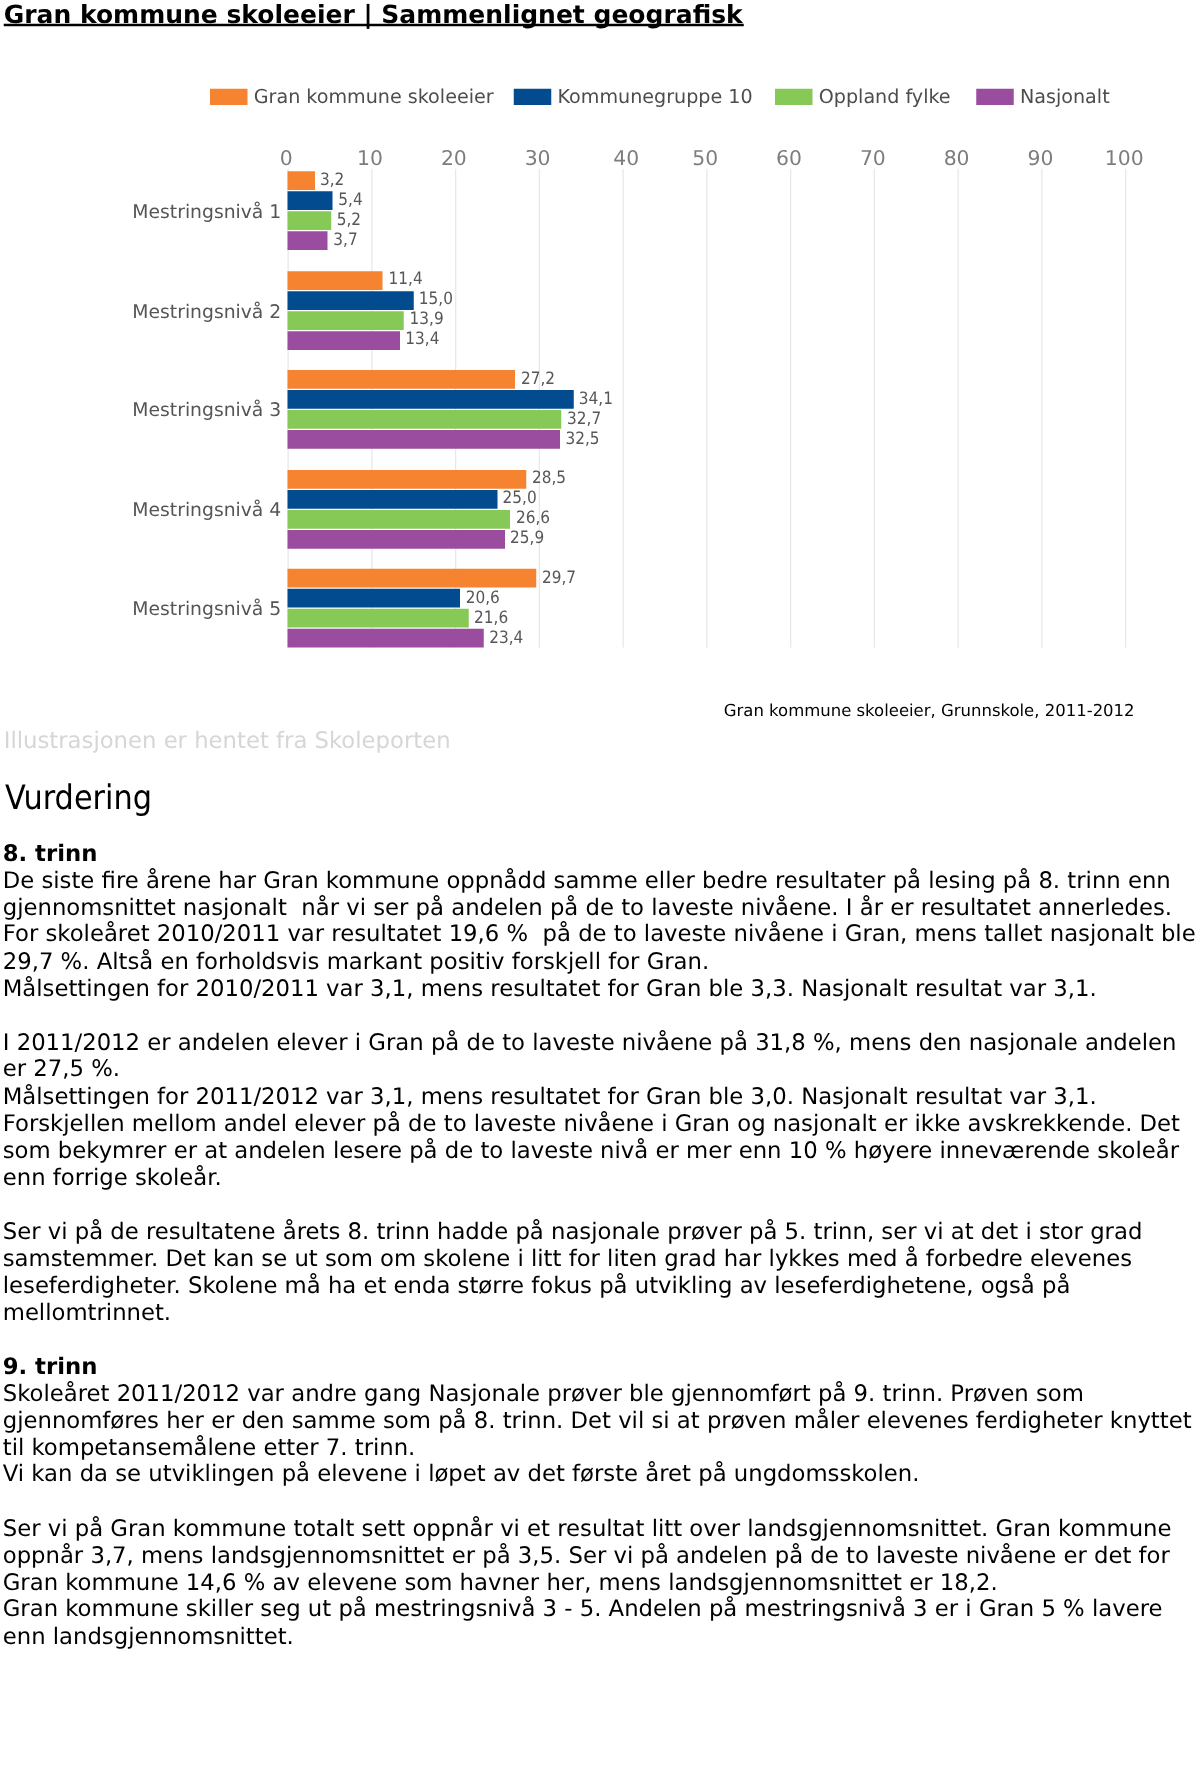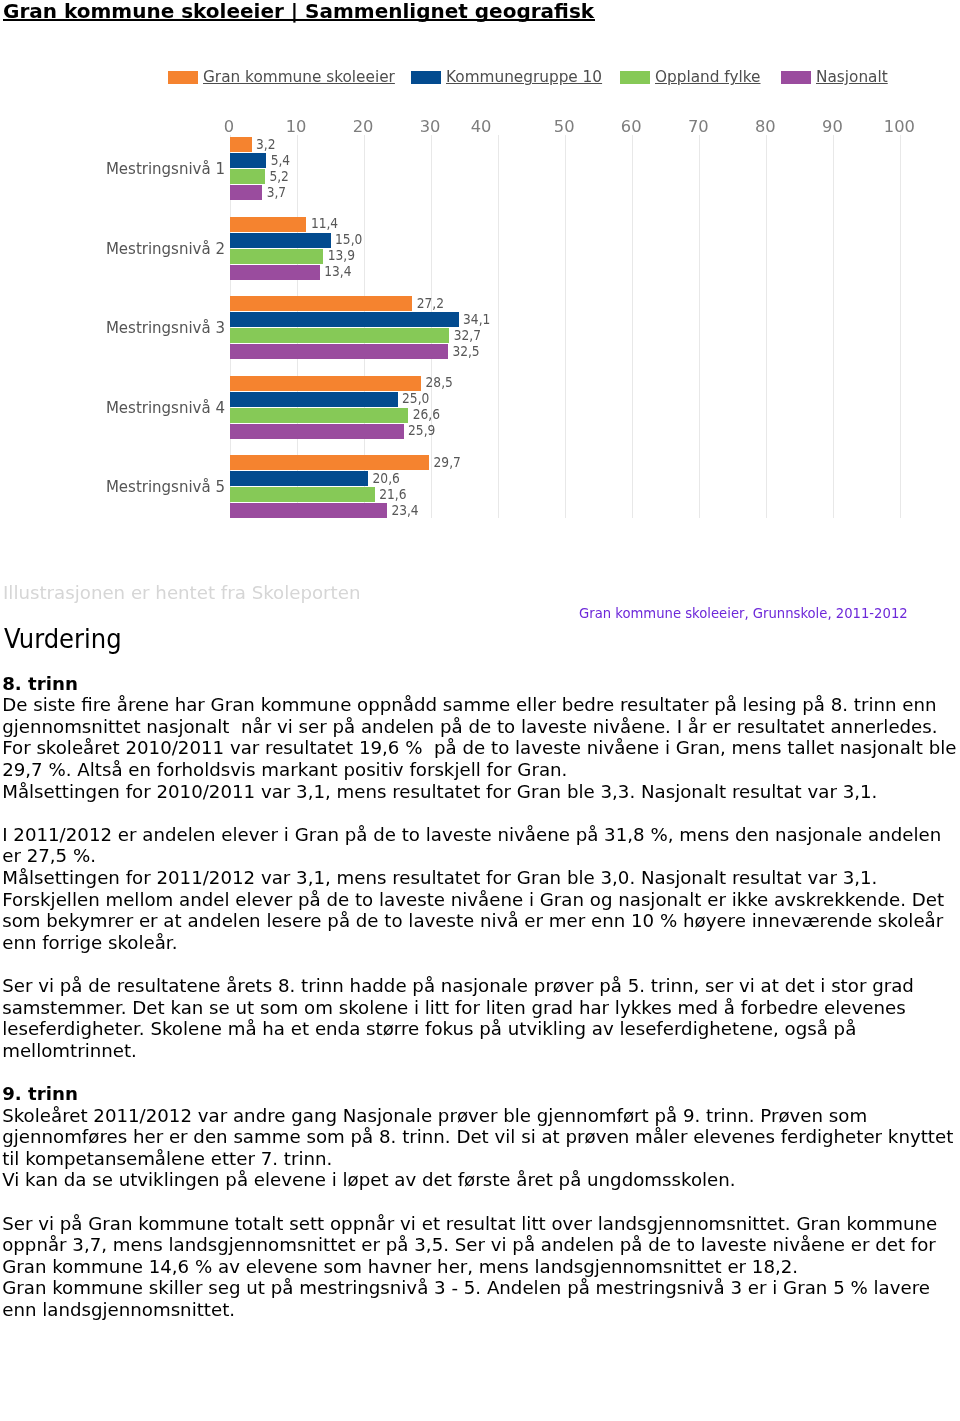--- a/index.html
+++ b/index.html
@@ -15,32 +15,32 @@
   #title-underline{position:absolute;left:3px;top:18.5px;height:2.8px;width:592px;background:#000;}
   #doc-subtitle{position:absolute;left:3px;top:24.2px;font-size:16.6px;white-space:nowrap;line-height:16px;}
 
   
   #chart{position:absolute;left:0;top:55px;width:960px;height:490px;
          font-family:"DejaVu Sans",sans-serif;}
   #chart-legend{position:absolute;left:0;top:9px;width:960px;height:24px;}
   .legend-item{position:absolute;top:0;height:22px;white-space:nowrap;}
   .legend-swatch{position:absolute;left:0;top:6.5px;width:29.5px;height:13.3px;}
   .legend-label{position:absolute;left:35px;top:2.3px;font-size:15.3px;color:#4d4d4d;
-    line-height:22px;white-space:nowrap;text-decoration:underline;}
+    line-height:22px;white-space:nowrap;}
 
   .xtick{position:absolute;top:64px;font-size:16.3px;color:#7d7d7d;text-align:center;
     width:60px;margin-left:-30px;line-height:16px;}
   .gridline{position:absolute;width:1px;background:#e8e8e8;}
   .cat-label{position:absolute;font-size:15px;color:#555555;text-align:right;
     white-space:nowrap;line-height:16px;}
   .bar{position:absolute;height:15.2px;}
   .bar-label{position:absolute;font-family:"DejaVu Sans Condensed",sans-serif;
     font-size:13.6px;color:#575757;white-space:nowrap;line-height:13px;}
-  #chart-watermark{position:absolute;left:579px;top:562.5px;font-size:13.2px;color:#6d28d9;
-     white-space:nowrap;letter-spacing:0;line-height:13px;margin-top:44px;}
+  #chart-watermark{position:absolute;left:579px;top:562.5px;font-size:13.2px;color:#000000;
+     white-space:nowrap;letter-spacing:0;line-height:13px;}
 
   
   #caption{position:absolute;left:3px;top:583.5px;font-size:18.2px;color:#d6d6d6;white-space:nowrap;line-height:18px;}
   #section-heading{position:absolute;left:4px;top:623px;font-size:27px;
      font-family:"DejaVu Sans Condensed",sans-serif;white-space:nowrap;}
   .tline{position:absolute;left:2.2px;font-size:18.2px;white-space:pre;line-height:18px;}
   .tline.b{font-weight:bold;}
   #footer{position:absolute;left:1.6px;top:1398px;font-size:18.37px;white-space:nowrap;line-height:18px;}
 </style>
 </head>
@@ -80,21 +80,21 @@
       <div class="gridline" style="left:699.3px;top:80.3px;height:382.9px"></div>
       <div class="gridline" style="left:766.3px;top:80.3px;height:382.9px"></div>
       <div class="gridline" style="left:833.4px;top:80.3px;height:382.9px"></div>
       <div class="gridline" style="left:900.4px;top:80.3px;height:382.9px"></div>
     </div>
     <div>
       <div class="xtick" style="left:229.0px">0</div>
       <div class="xtick" style="left:296.0px">10</div>
       <div class="xtick" style="left:363.1px">20</div>
       <div class="xtick" style="left:430.1px">30</div>
-      <div class="xtick" style="left:481px">40</div>
+      <div class="xtick" style="left:501px">40</div>
       <div class="xtick" style="left:564.2px">50</div>
       <div class="xtick" style="left:631.2px">60</div>
       <div class="xtick" style="left:698.3px">70</div>
       <div class="xtick" style="left:765.3px">80</div>
       <div class="xtick" style="left:832.4px">90</div>
       <div class="xtick" style="left:899.4px">100</div>
     </div>
     <div>
       <div>
         <div class="cat-label" style="left:0px;width:225px;top:106.0px">Mestringsnivå 1</div>

